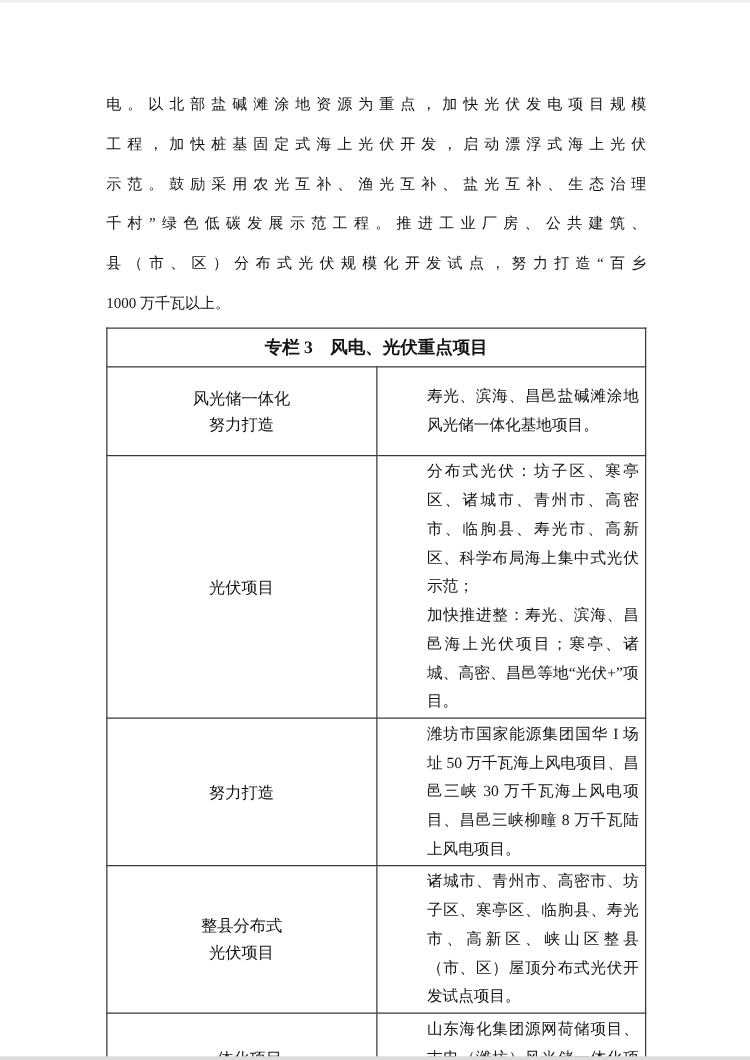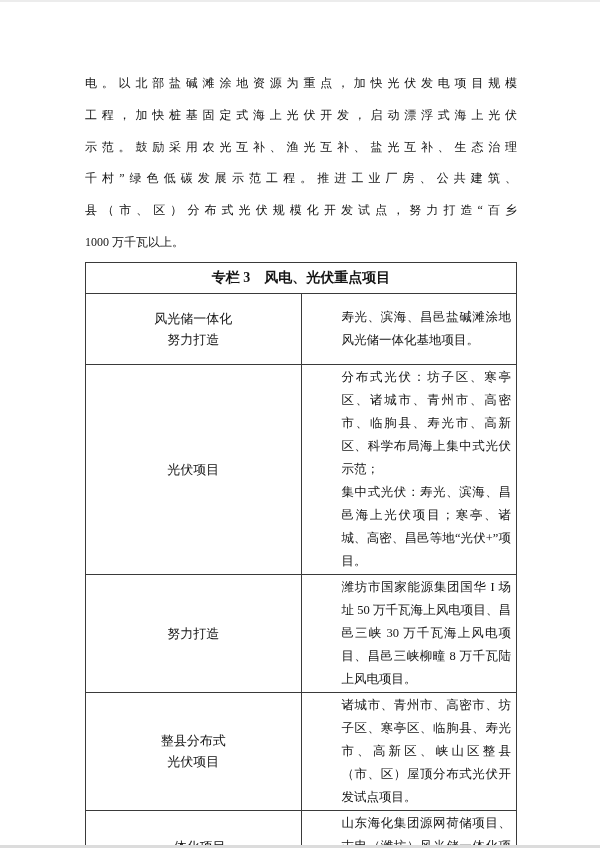--- a/index.html
+++ b/index.html
@@ -82,21 +82,21 @@
         <td class="val">
             <div class="tline">寿光、滨海、昌邑盐碱滩涂地风光储一体化基地项目。</div>
           </td>
       </tr>
       <tr>
         <td class="lbl">
             <div class="tline">光伏项目</div>
           </td>
         <td class="val">
             <div class="tline">分布式光伏：坊子区、寒亭区、诸城市、青州市、高密市、临朐县、寿光市、高新区、科学布局海上集中式光伏示范；</div>
-            <div class="tline">集中式光伏：寿光、滨海、昌邑海上光伏项目；寒亭、诸城、高密、昌邑等地“光伏+”项目。</div>
+            <div class="tline">加快推进整：寿光、滨海、昌邑海上光伏项目；寒亭、诸城、高密、昌邑等地“光伏+”项目。</div>
           </td>
       </tr>
       <tr>
         <td class="lbl">
             <div class="tline">努力打造</div>
           </td>
         <td class="val">
             <div class="tline">潍坊市国家能源集团国华 I 场址 50 万千瓦海上风电项目、昌邑三峡 30 万千瓦海上风电项目、昌邑三峡柳疃 8 万千瓦陆上风电项目。</div>
           </td>
       </tr>

